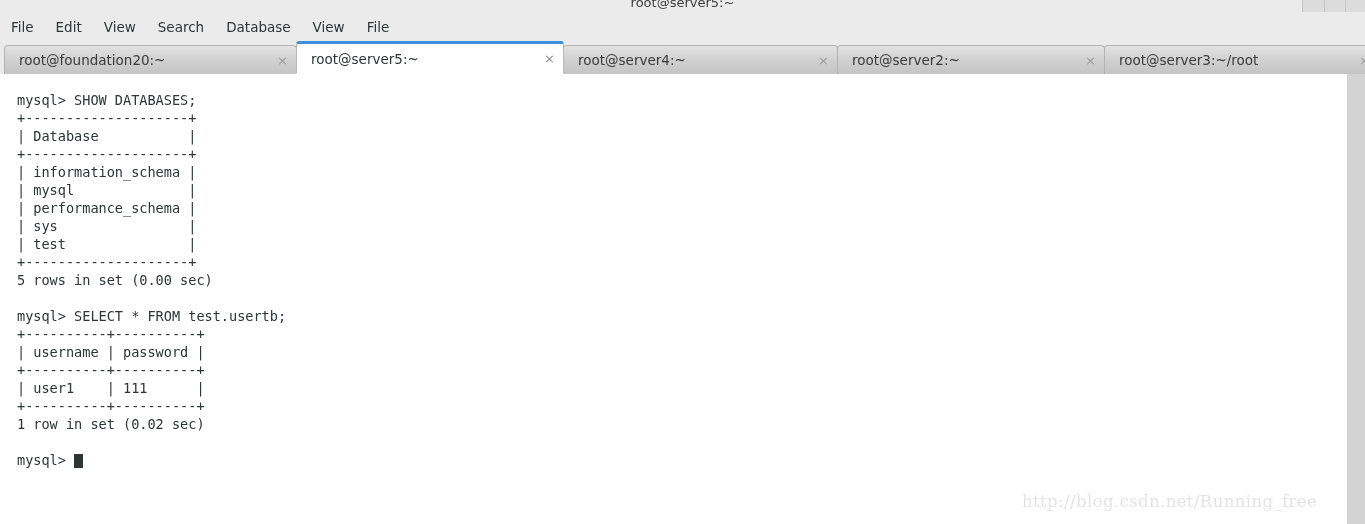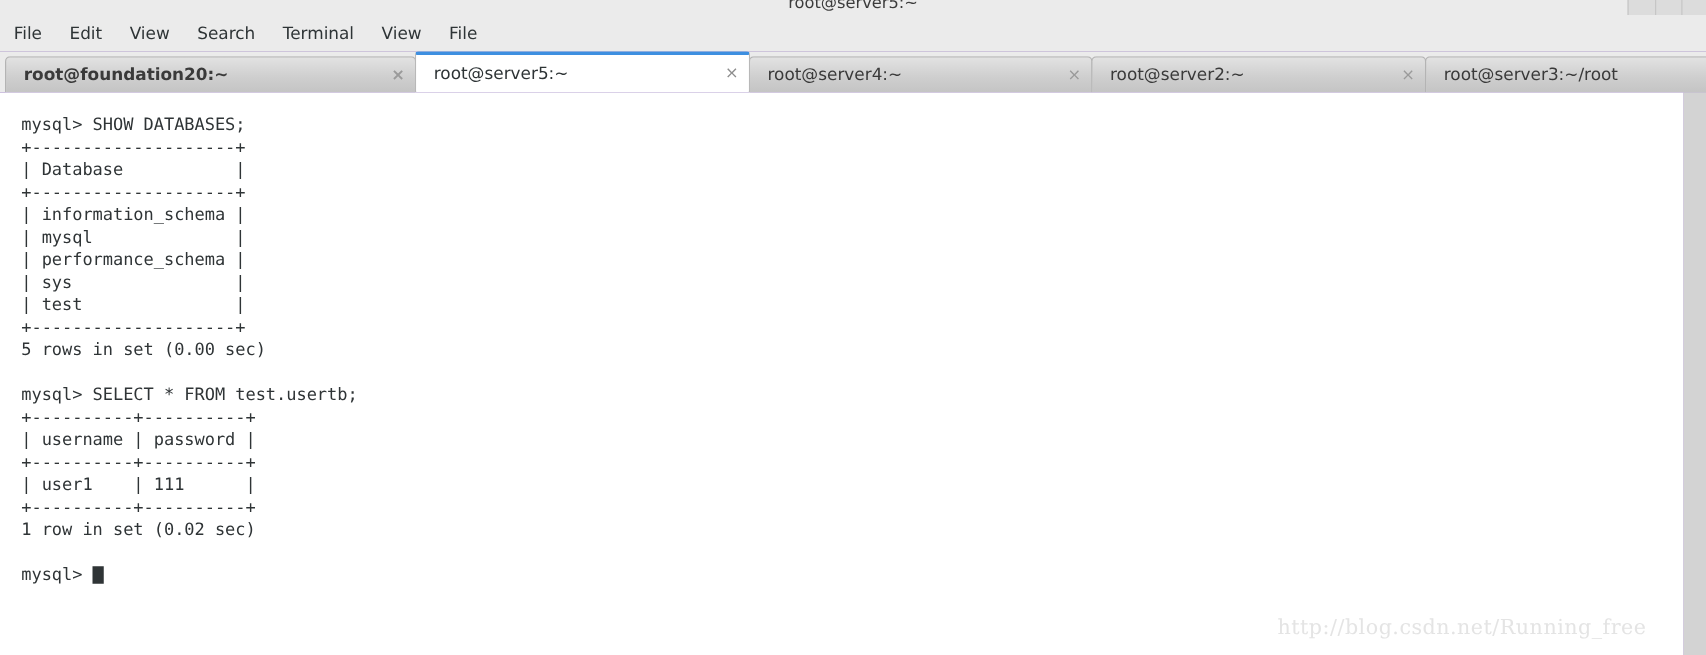--- a/index.html
+++ b/index.html
@@ -140,21 +140,21 @@
     margin-left: auto;
     padding-left: 16px;
     font-family: "DejaVu Sans", sans-serif;
     font-size: 13px;
     color: #9a9a9a;
     line-height: 1;
   }
   .tab.active .tab-close { color: #8d8d8d; }
 
   
-  .tab-w1 { width: 329px; font-weight: bold; }
+  .tab-w1 { width: 293px; }
   .tab-w2 { width: 268px; }
   .tab-w3 { width: 275px; }
   .tab-w4 { width: 268px; }
   .tab-w5 { width: 275px; }
 
   
   .terminal {
     position: absolute;
     left: 0;
     top: 74px;
@@ -225,21 +225,21 @@
       <div class="tb-div" style="left:21px;"></div>
       <div class="tb-div" style="left:42px;"></div>
     </div>
   </div>
 
   <div class="menubar">
     <div class="menu-item">File</div>
     <div class="menu-item">Edit</div>
     <div class="menu-item">View</div>
     <div class="menu-item">Search</div>
-    <div class="menu-item">Terminal</div>
+    <div class="menu-item">Database</div>
     <div class="menu-item">View</div>
     <div class="menu-item">File</div>
   </div>
 
   <div class="tabbar">
     <div class="tabbar-inner">
 
       <div class="tab inactive tab-w1">
         <span class="tab-label">root@foundation20:~</span>
         <span class="tab-close">×</span>

